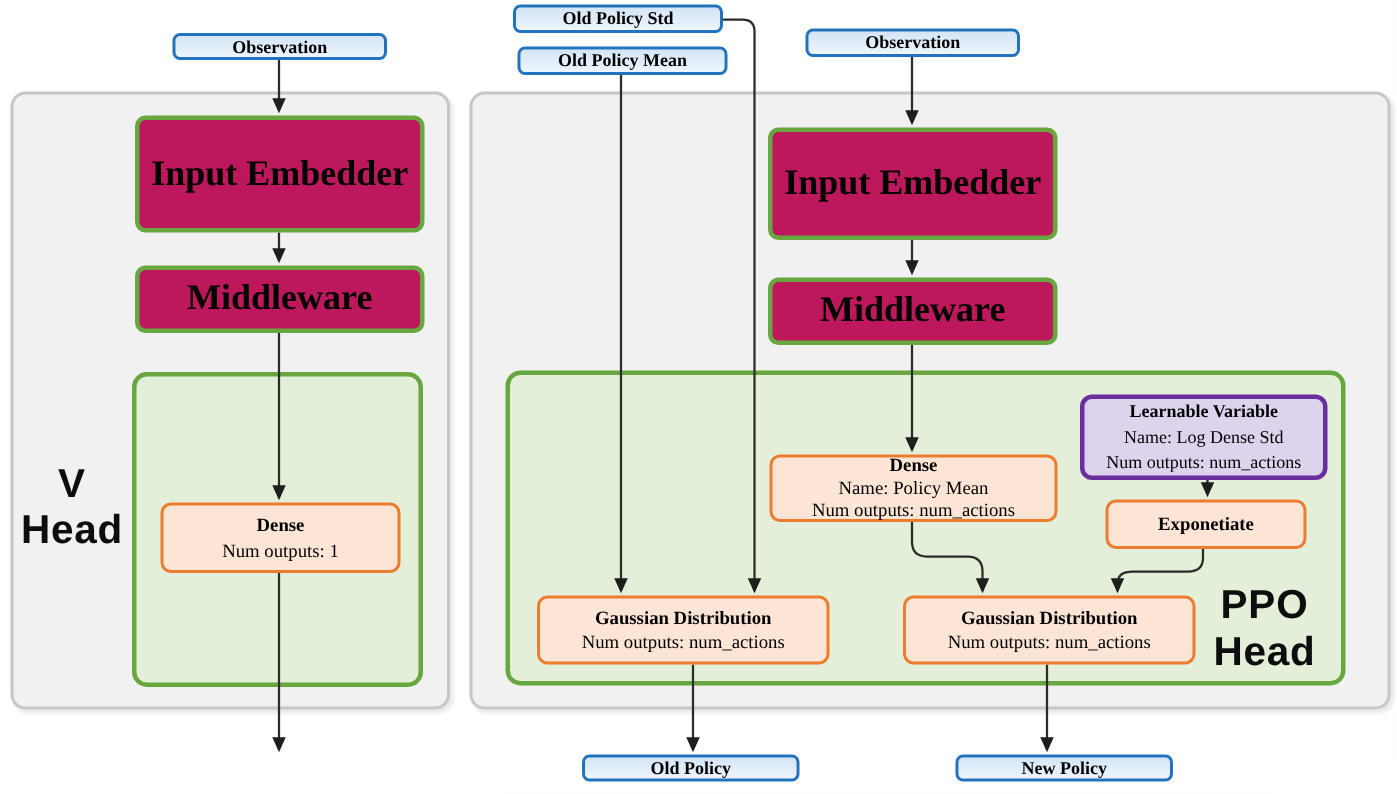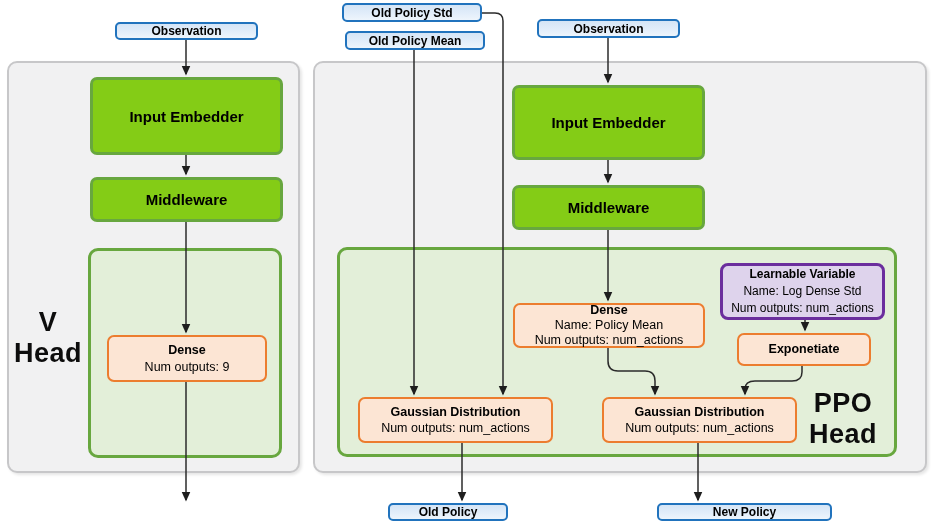--- a/index.html
+++ b/index.html
@@ -10,30 +10,30 @@
   .panel{
     position:absolute;background:#f1f1f2;border:2px solid #c7c7c9;border-radius:10px;
     box-shadow:2px 2px 3px rgba(0,0,0,0.10);box-sizing:border-box;z-index:1;
   }
   .green-container{
     position:absolute;background:#e3efd9;border:3px solid #68a73f;border-radius:10px;
     box-sizing:border-box;z-index:2;
   }
   .node{
     position:absolute;box-sizing:border-box;display:flex;flex-direction:column;
-    align-items:center;justify-content:center;text-align:center;z-index:4;
+    align-items:center;justify-content:center;text-align:center;z-index:4;font-family:Liberation Serif, serif;
   }
   .blue-box{
     border:2.5px solid #2173bd;border-radius:5px;
     background:linear-gradient(180deg,#d5e5f6 0%,#e3eefa 60%,#eef5fc 100%);
     font-size:12px;font-weight:bold;
   }
   .green-box{
-    border:3px solid #68a73f;border-radius:7px;background:#84cc16;
-    font-size:15px;font-weight:bold;
+    border:3px solid #68a73f;border-radius:7px;background:#be185d;
+    font-size:24px;font-weight:bold;
   }
   .orange-box{
     border:2.5px solid #ec7d2f;border-radius:7px;background:#fce5d4;
     font-size:12.5px;line-height:1.3;text-align:center;
   }
   .purple-box{
     border:3px solid #6b2e9d;border-radius:8px;background:#ded3ec;
     font-size:12px;line-height:1.4;
   }
   .box-title{font-weight:bold;}
@@ -92,21 +92,21 @@
   <div class="node green-box" style="left:90px;top:77px;width:193px;height:78px;">
     <span>Input Embedder</span>
   </div>
 
   <div class="node green-box" style="left:90px;top:177px;width:193px;height:45px;">
     <span>Middleware</span>
   </div>
 
   <div class="node orange-box" style="left:107px;top:335px;width:160px;height:47px;">
     <span class="box-title">Dense</span>
-    <span>Num outputs: 9</span>
+    <span>Num outputs: 1</span>
   </div>
 
   <div class="head-label" style="left:8px;top:307px;width:80px;">
     <div>V</div>
     <div>Head</div>
   </div>
 
   <div class="node blue-box" style="left:115px;top:524px;width:144px;height:18px;margin-top:16px;">
     <span>State Value</span>
   </div>
@@ -155,21 +155,21 @@
   <div class="node orange-box" style="left:602px;top:397px;width:195px;height:46px;">
     <span class="box-title">Gaussian Distribution</span>
     <span>Num outputs: num_actions</span>
   </div>
 
   <div class="head-label" style="left:797px;top:388px;width:92px;">
     <div>PPO</div>
     <div>Head</div>
   </div>
 
-  <div class="node blue-box" style="left:388px;top:503px;width:120px;height:18px;">
+  <div class="node blue-box" style="left:388px;top:503px;width:145px;height:18px;">
     <span>Old Policy</span>
   </div>
 
-  <div class="node blue-box" style="left:657px;top:503px;width:175px;height:18px;justify-content:flex-end;">
+  <div class="node blue-box" style="left:637px;top:503px;width:145px;height:18px;">
     <span>New Policy</span>
   </div>
 
 </div>
 
 </body></html>

